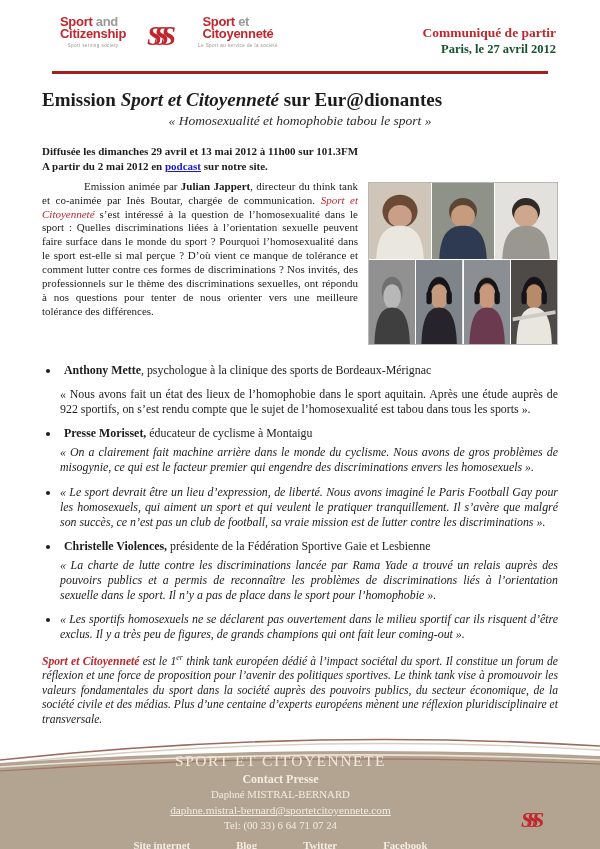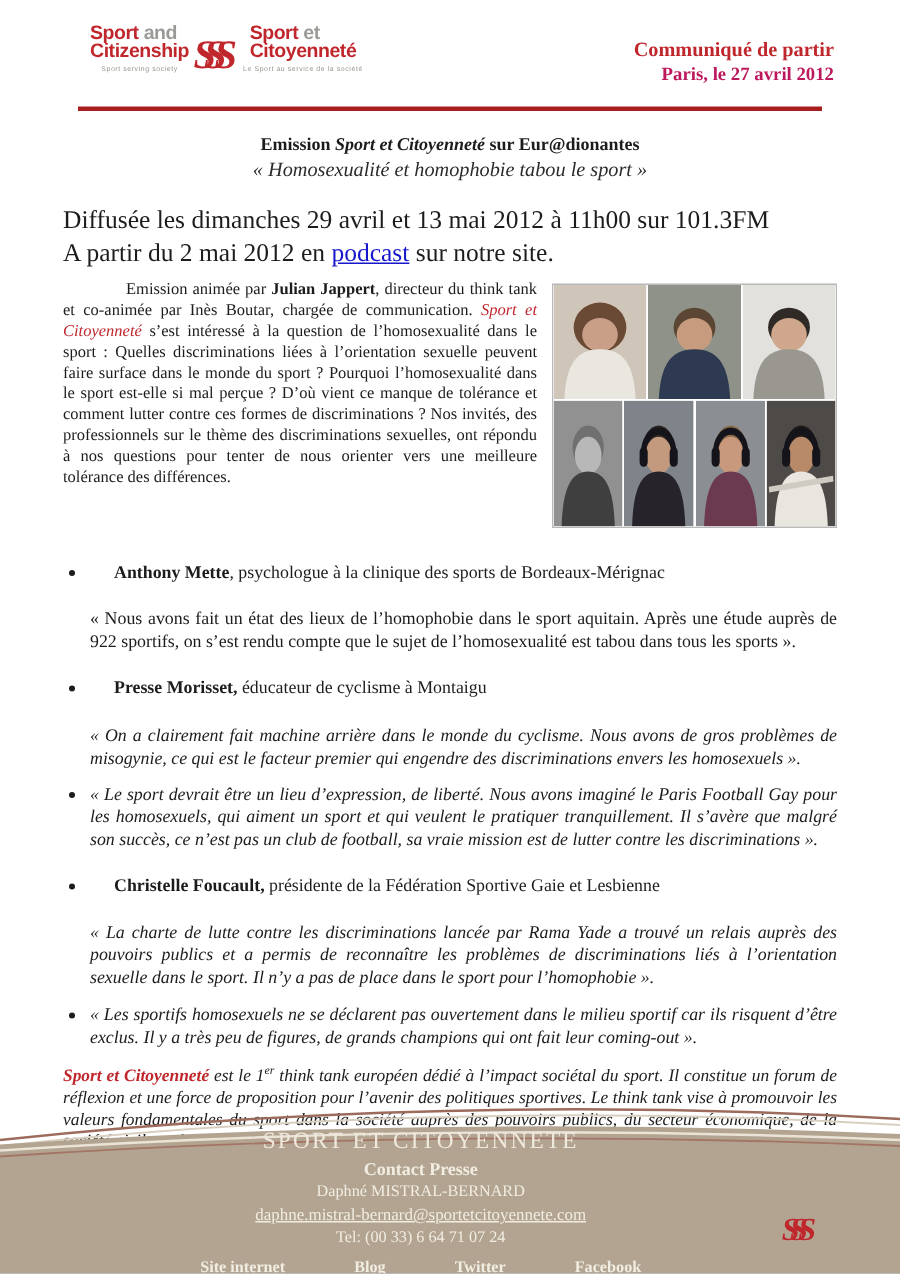--- a/index.html
+++ b/index.html
@@ -1,50 +1,50 @@
 <!DOCTYPE html>
 <html lang="fr"><head>
 <meta charset="utf-8">
 <style>
   html,body{margin:0;padding:0;background:#888;}
   .page{width:600px;height:849px;margin:0 auto;background:#fff;position:relative;overflow:hidden;
         font-family:"Liberation Serif",serif;color:#1c1c1c;}
   
   .header{display:flex;justify-content:space-between;align-items:flex-start;padding:16px 44px 0 60px;}
-  .logos{display:flex;align-items:flex-start;gap:3px;}
+  .logos{display:flex;align-items:flex-start;gap:21px;}
   .logo{display:flex;flex-direction:column;align-items:center;}
   .logo-lines{font-family:"Liberation Sans",sans-serif;font-weight:bold;font-size:13px;line-height:.95;letter-spacing:-.3px;}
   .logo-lines .red{color:#c0272d;} .logo-lines .gray{color:#9a9a96;font-weight:bold;}
   .tagline{font-family:"Liberation Sans",sans-serif;font-size:4.6px;color:#98948c;margin-top:2px;letter-spacing:.4px;white-space:nowrap;}
   .sss{margin-top:2px;}
   .press-meta{text-align:right;margin-top:9px;line-height:1.25;}
   .press-label{color:#c0272d;font-weight:bold;font-size:13.5px;}
-  .press-date{font-weight:bold;font-size:12.5px;color:#be185d;}
+  .press-date{font-weight:bold;font-size:12.5px;color:#14532d;}
   .rule{height:3px;background:#a81d1d;margin:13px 52px 0 52px;}
   
-  .title{margin:15px 42px 0;text-align:center;font-weight:bold;font-size:12px;line-height:1.2;}
+  .title{margin:15px 42px 0;font-weight:bold;font-size:19px;line-height:1.2;}
   .subtitle{margin:2px 42px 0;text-align:center;font-style:italic;font-size:13.5px;color:#2b2b2b;}
   
-  .broadcast{margin:15px 42px 0;font-weight:normal;font-size:17px;line-height:1.3;}
+  .broadcast{margin:15px 42px 0;font-weight:bold;font-size:11px;line-height:1.3;}
   .broadcast a{color:#1717cc;text-decoration:underline;}
   
   .main{margin:7px 42px 0;}
   .photo-grid{float:right;width:188px;margin:2px 0 6px 10px;border:1px solid #b8b8b8;background:#fff;}
   .photo-row{display:flex;gap:1px;background:#fff;}
   .photo-row + .photo-row{margin-top:1px;}
   .photo-cell{flex:1;overflow:hidden;}
   .photo-row.top .photo-cell{height:76px;}
   .photo-row.bottom .photo-cell{height:84px;}
   .photo-cell svg{display:block;width:100%;height:100%;}
   .intro{font-size:11px;line-height:1.26;text-align:justify;text-indent:42px;margin:0;}
   .clear{clear:both;}
   
   .guest-list{margin:12px 42px 0;padding-left:18px;}
   .guest-list li{margin-bottom:9px;font-size:11.9px;line-height:1.27;}
-  .guest-head{margin:16px;}
+  .guest-head{margin:4px;}
   .guest-name{font-weight:bold;}
   .guest-quote{margin:0;text-align:justify;}
   .guest-quote.it{font-style:italic;}
   .guest-quote.gap{margin-top:9px;}
   
   .about{margin:10px 42px 0;font-style:italic;font-size:11.6px;line-height:1.26;text-align:justify;}
   
   .footer{position:absolute;left:0;bottom:0;width:561px;height:119px;}
   .footer svg.bg{position:absolute;inset:0;}
   .footer-content{position:absolute;top:22px;left:0;width:100%;text-align:center;color:#f2ede2;line-height:1.15;}
@@ -185,21 +185,21 @@
         <p class="guest-quote gap">« Nous avons fait un état des lieux de l’homophobie dans le sport aquitain. Après une étude auprès de 922 sportifs, on s’est rendu compte que le sujet de l’homosexualité est tabou dans tous les sports ».</p>
       </li>
       <li>
         <p class="guest-head"><span class="guest-name">Presse Morisset,</span><span> éducateur de cyclisme à Montaigu</span></p>
         <p class="guest-quote it">« On a clairement fait machine arrière dans le monde du cyclisme. Nous avons de gros problèmes de misogynie, ce qui est le facteur premier qui engendre des discriminations envers les homosexuels ».</p>
       </li>
       <li>
         <p class="guest-quote it">« Le sport devrait être un lieu d’expression, de liberté. Nous avons imaginé le Paris Football Gay pour les homosexuels, qui aiment un sport et qui veulent le pratiquer tranquillement. Il s’avère que malgré son succès, ce n’est pas un club de football, sa vraie mission est de lutter contre les discriminations ».</p>
       </li>
       <li>
-        <p class="guest-head"><span class="guest-name">Christelle Foucault,</span><span> présidente de la Fédération Sportive Gaie et Lesbienne</span></p>
+        <p class="guest-head"><span class="guest-name">Christelle Violences,</span><span> présidente de la Fédération Sportive Gaie et Lesbienne</span></p>
         <p class="guest-quote it">« La charte de lutte contre les discriminations lancée par Rama Yade a trouvé un relais auprès des pouvoirs publics et a permis de reconnaître les problèmes de discriminations liés à l’orientation sexuelle dans le sport. Il n’y a pas de place dans le sport pour l’homophobie ».</p>
       </li>
       <li>
         <p class="guest-quote it">« Les sportifs homosexuels ne se déclarent pas ouvertement dans le milieu sportif car ils risquent d’être exclus. Il y a très peu de figures, de grands champions qui ont fait leur coming-out  ».</p>
       </li>
     </ul>
 
   <p class="about"><span style="font-weight: bold; color: rgb(192, 39, 45);">Sport et Citoyenneté</span><span> est le 1</span><sup class="ord">er</sup><span> think tank européen dédié à l’impact sociétal du sport. Il constitue un forum de réflexion et une force de proposition pour l’avenir des politiques sportives. Le think tank vise à promouvoir les valeurs fondamentales du sport dans la société auprès des pouvoirs publics, du secteur économique, de la société civile et des médias. Plus d’une centaine d’experts européens mènent une réflexion pluridisciplinaire et transversale.</span></p>
 
   <div class="footer">

